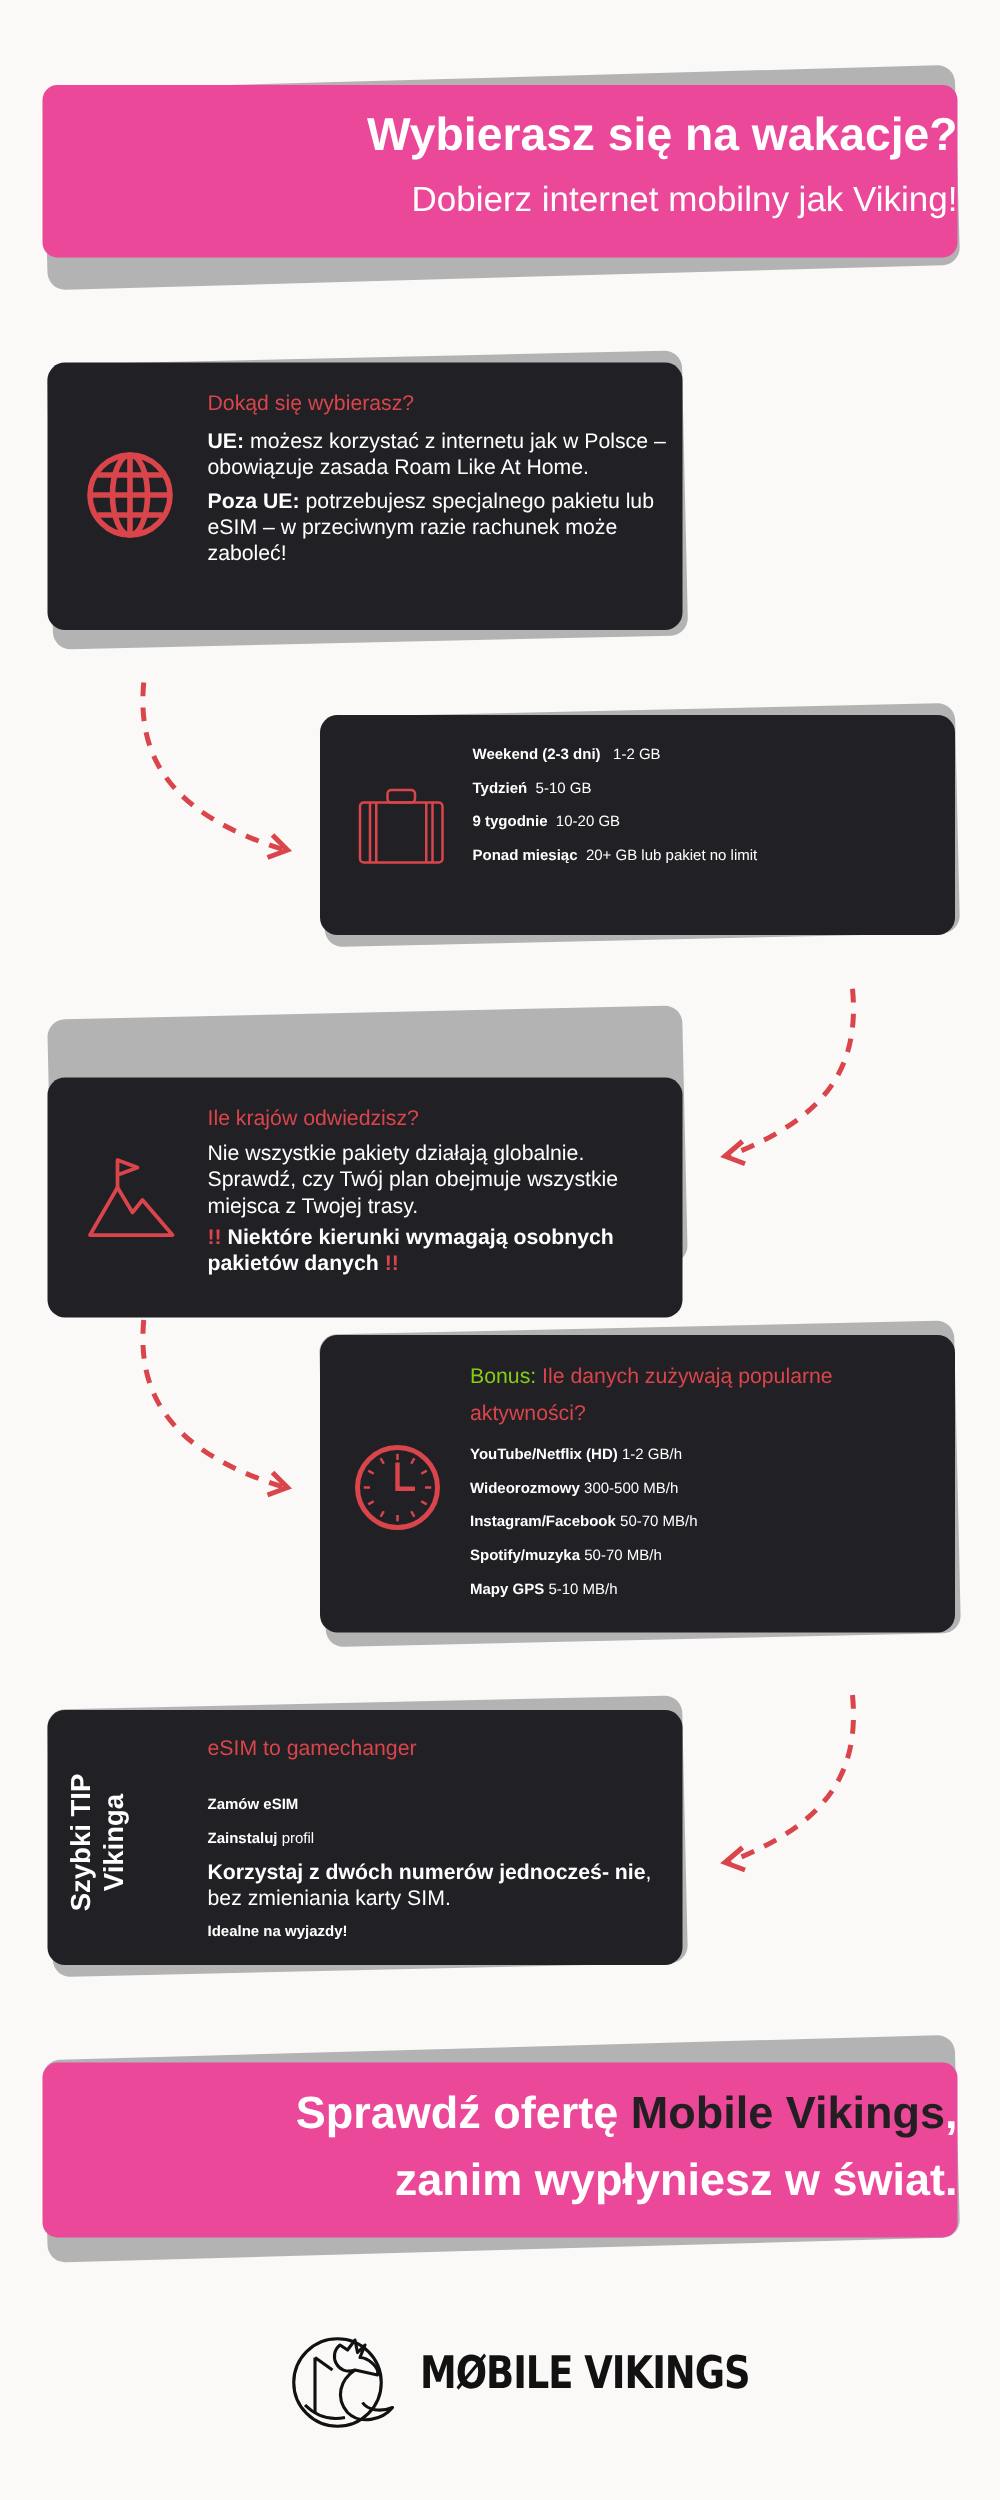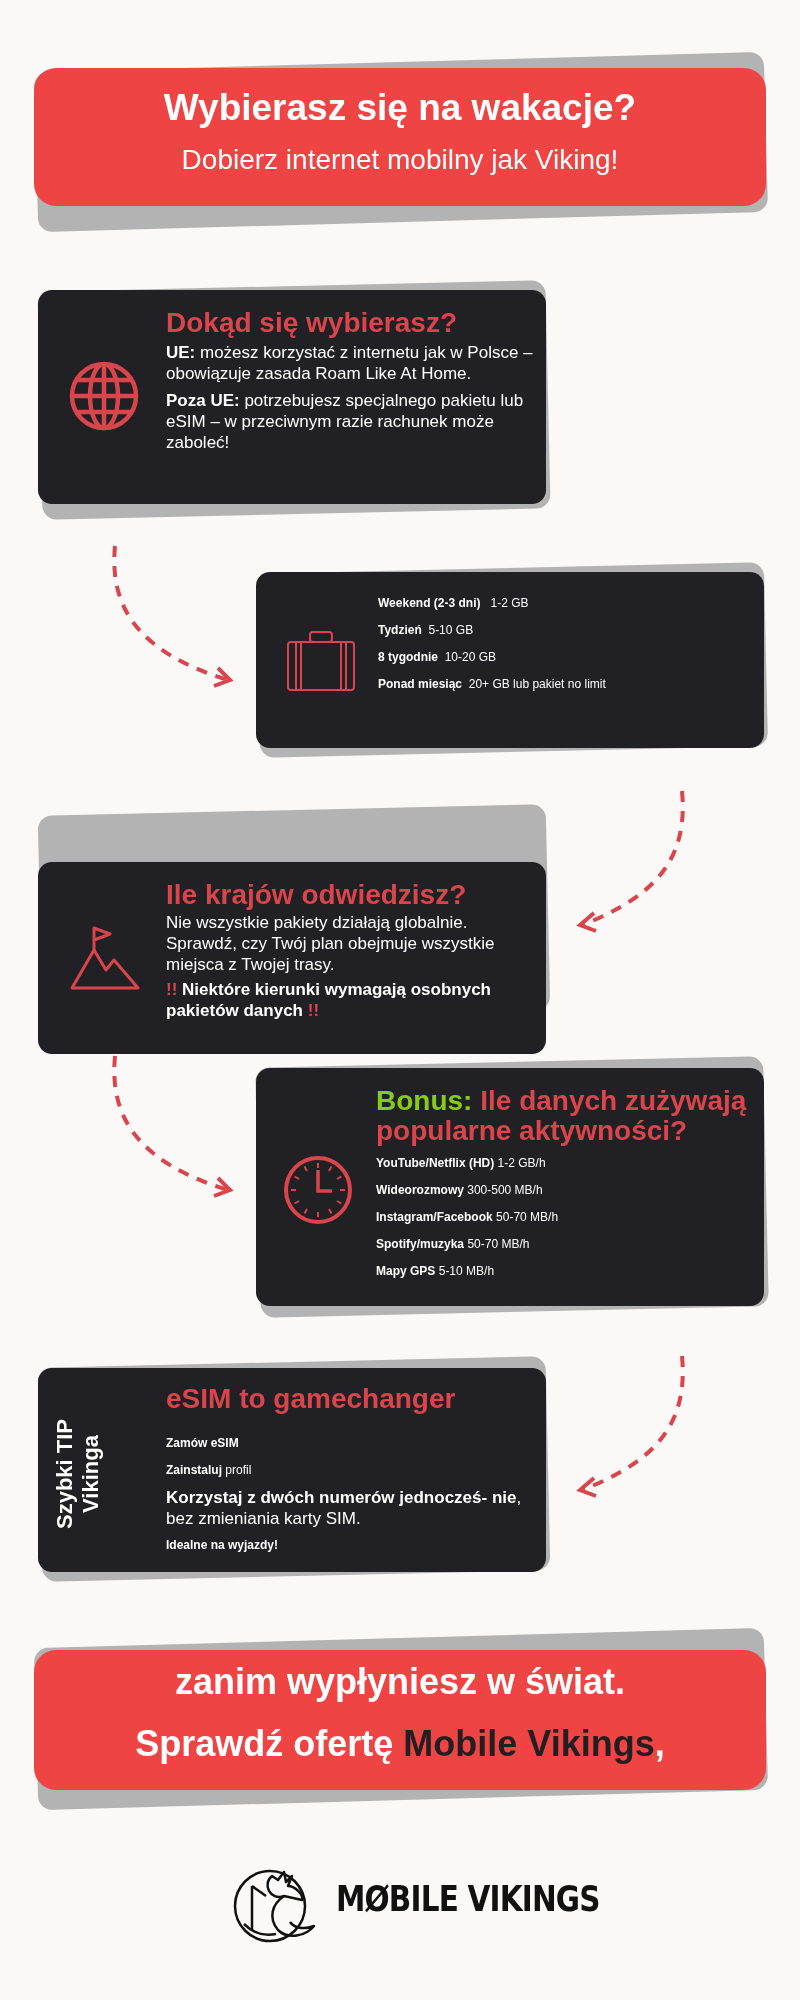--- a/index.html
+++ b/index.html
@@ -5,29 +5,29 @@
   html, body { margin: 0; padding: 0; }
   body {
     width: 800px; height: 2000px; position: relative; overflow: hidden;
     background: #faf9f8;
     font-family: "Liberation Sans", sans-serif;
   }
   .shadow {
     position: absolute; background: #b3b3b3; border-radius: 14px;
   }
   .banner {
-    position: absolute; background: #ef4444; border-radius: 22px;
-    color: #fff; text-align: center;
+    position: absolute; background: #ec4899; border-radius: 12px;
+    color: #fff; text-align: right;
   }
   .card {
     position: absolute; background: #212024; border-radius: 14px; color: #fff;
   }
   .card .icon { position: absolute; }
   .card .content { position: absolute; }
-  .title { color: #d9454b; font-weight: bold; font-size: 28px; line-height: 30px; margin: 0 0 4px 0; }
+  .title { color: #d9454b; font-weight: normal; font-size: 17px; line-height: 30px; margin: 0 0 4px 0; }
   .title .plain { color: #84cc16; }
   .text { font-size: 17px; line-height: 21px; margin: 0 0 6px 0; }
   .row { font-size: 12px; line-height: 27px; white-space: nowrap; }
   .b { font-weight: bold; }
   .red { color: #d9454b; font-weight: bold; }
   .arrow { position: absolute; }
   .vert {
     position: absolute; color: #fff; font-weight: bold; font-size: 22px; line-height: 26px;
     transform: rotate(-90deg); transform-origin: center; text-align: center; white-space: nowrap;
   }
@@ -77,21 +77,21 @@
       <rect x="24" y="2" width="22" height="10" rx="3"></rect>
       <line x1="10" y1="12" x2="10" y2="60"></line>
       <line x1="15" y1="12" x2="15" y2="60"></line>
       <line x1="55" y1="12" x2="55" y2="60"></line>
       <line x1="60" y1="12" x2="60" y2="60"></line>
     </svg>
   </div>
   <div class="content" style="left:122px; top:18px; width:380px;">
     <div class="row"><span class="b">Weekend (2-3 dni)</span>&nbsp;&nbsp; <span>1-2 GB</span></div>
     <div class="row"><span class="b">Tydzień</span>&nbsp; <span>5-10 GB</span></div>
-    <div class="row"><span class="b">8 tygodnie</span>&nbsp; <span>10-20 GB</span></div>
+    <div class="row"><span class="b">9 tygodnie</span>&nbsp; <span>10-20 GB</span></div>
     <div class="row"><span class="b">Ponad miesiąc</span>&nbsp; <span>20+ GB lub pakiet no limit</span></div>
   </div>
 </div>
 
 <svg class="arrow" style="left:570px; top:785px;" width="120" height="150" viewBox="0 0 120 150" fill="none">
   <path d="M112 6 C 118 70, 90 110, 12 140" stroke="#d9454b" stroke-width="4" stroke-dasharray="11 9"></path>
   <path d="M24 128 L10 140 L26 146" stroke="#d9454b" stroke-width="4" fill="none"></path>
 </svg>
 
 <div class="shadow" style="left:40px; top:810px; width:508px; height:206px; transform: rotate(-1.3deg);"></div>
@@ -168,24 +168,24 @@
     <div class="title" style="margin-bottom:16px;">eSIM to gamechanger</div>
     <div class="row"><span class="b">Zamów eSIM</span></div>
     <div class="row"><span class="b">Zainstaluj</span><span> profil</span></div>
     <div class="text" style="margin:3px 0 3px 0;"><span class="b">Korzystaj z dwóch numerów jednocześ- nie</span><span>, bez zmieniania karty SIM.</span></div>
     <div class="row"><span class="b">Idealne na wyjazdy!</span></div>
   </div>
 </div>
 
 <div class="shadow" style="left:36px; top:1638px; width:730px; height:162px; transform: rotate(-1.6deg);"></div>
 <div class="banner" style="left:34px; top:1650px; width:732px; height:140px;">
-  <div style="font-weight:bold; font-size:36px; line-height:44px; margin-top:10px;">zanim wypłyniesz w świat.</div>
   <div style="font-weight:bold; font-size:36px; line-height:44px; margin-top:18px;">
     <span>Sprawdź ofertę </span><span style="color:#221e22;">Mobile Vikings</span><span>,</span>
   </div>
+  <div style="font-weight:bold; font-size:36px; line-height:44px; margin-top:10px;">zanim wypłyniesz w świat.</div>
 </div>
 
 <div style="position:absolute; left:232px; top:1856px; width:340px; height:92px;">
   <div style="position:absolute; left:0; top:0;">
     <svg width="90" height="92" viewBox="0 0 90 92" fill="none" stroke="#111" stroke-width="2.5" stroke-linejoin="round">
       <circle cx="38" cy="50" r="35"></circle>
       <path d="M40 20 C 30 28, 38 45, 52 40 L 70 44 C 72 38, 62 30, 56 30 L 60 20 L 54 26 L 52 16 L 46 24 Z" fill="#fafafa"></path>
       <path d="M52 40 C 40 48, 36 62, 46 74 C 56 84, 74 80, 82 70 C 72 74, 62 72, 58 66"></path>
       <path d="M20 30 L20 74 M20 30 L34 40"></path>
       <path d="M12 68 C 22 78, 34 80, 44 78"></path>

